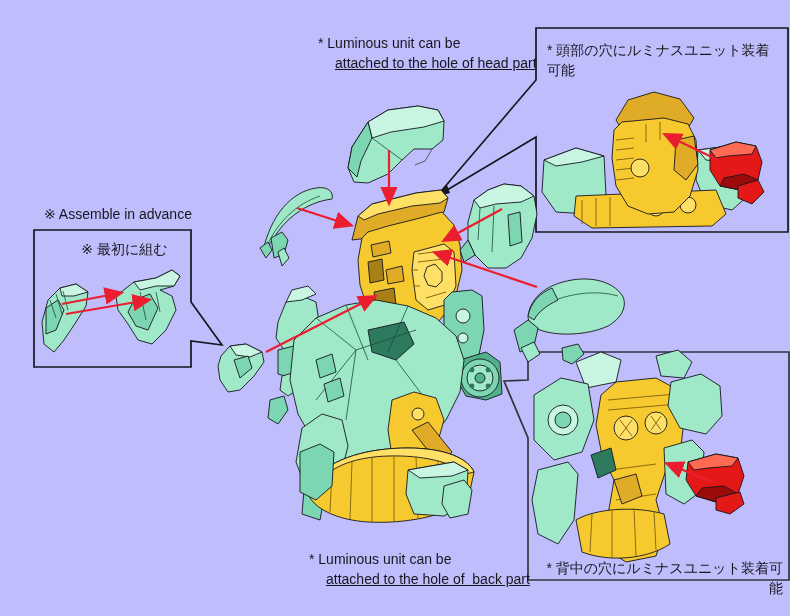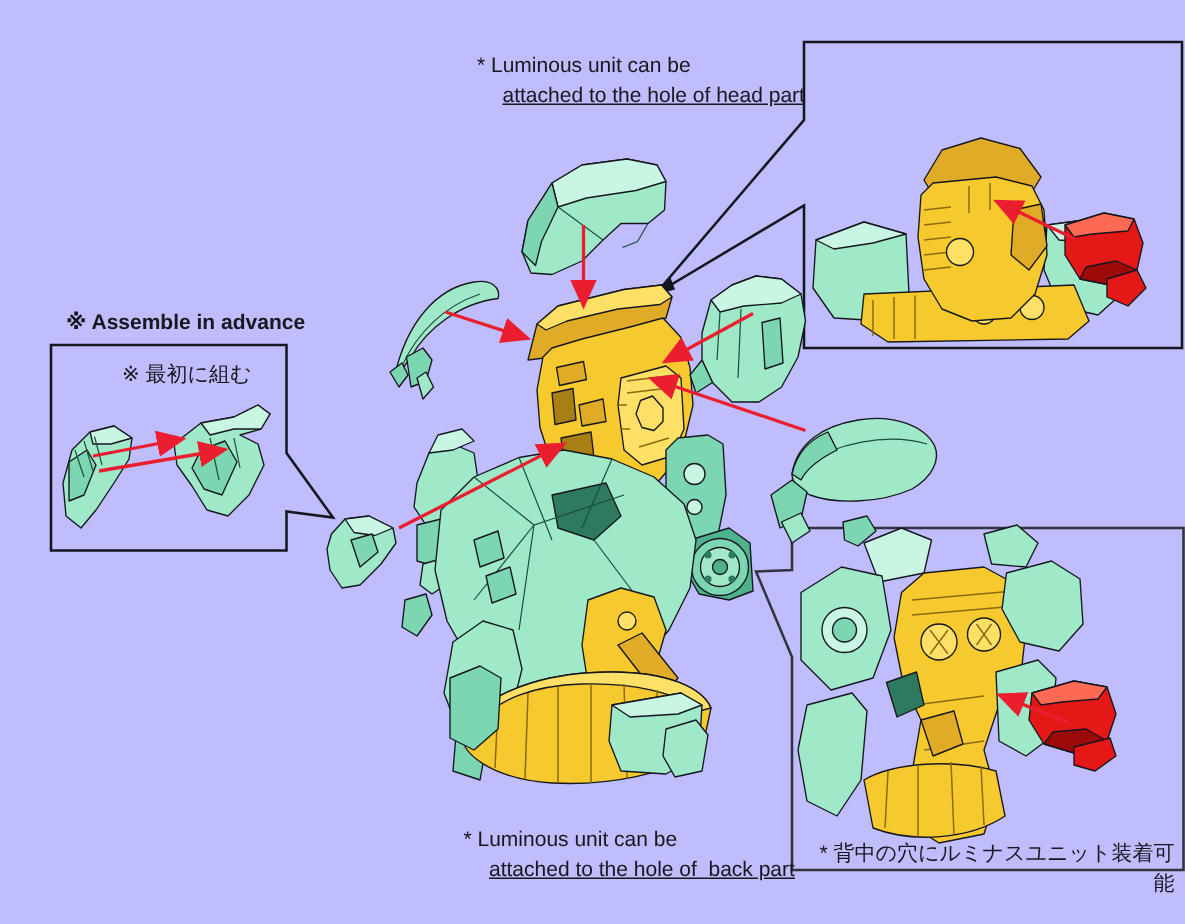--- a/index.html
+++ b/index.html
@@ -227,22 +227,23 @@
     </g>
     <line class="arrow" x1="697" y1="482" x2="652" y2="464" marker-end="url(#ah)"></line>
   </g>
 </svg>
 
 <div class="note" style="left:302px;top:33px;">
   <div>* Luminous unit can be</div>
   <div class="ind">attached to the hole of head part</div>
 </div>
 
-
-<div class="note" style="left:28px;top:204px;font-weight:bold;">※ Assemble in advance</div>
+<div class="note jp" style="left:531px;top:40px;width:236px;">* 頭部の穴にルミナスユニット装着可能</div>
+
+<div class="note" style="left:28px;top:204px;">※ Assemble in advance</div>
 
 <div class="note jp center" style="left:18px;top:239px;width:157px;margin-left:12px;">※ 最初に組む</div>
 
 <div class="note jp" style="left:522px;top:558px;width:245px;text-align:right;">* 背中の穴にルミナスユニット装着可能</div>
 
 <div class="note" style="left:293px;top:549px;">
   <div>* Luminous unit can be</div>
   <div class="ind">attached to the hole of  back part</div>
 </div>
 

